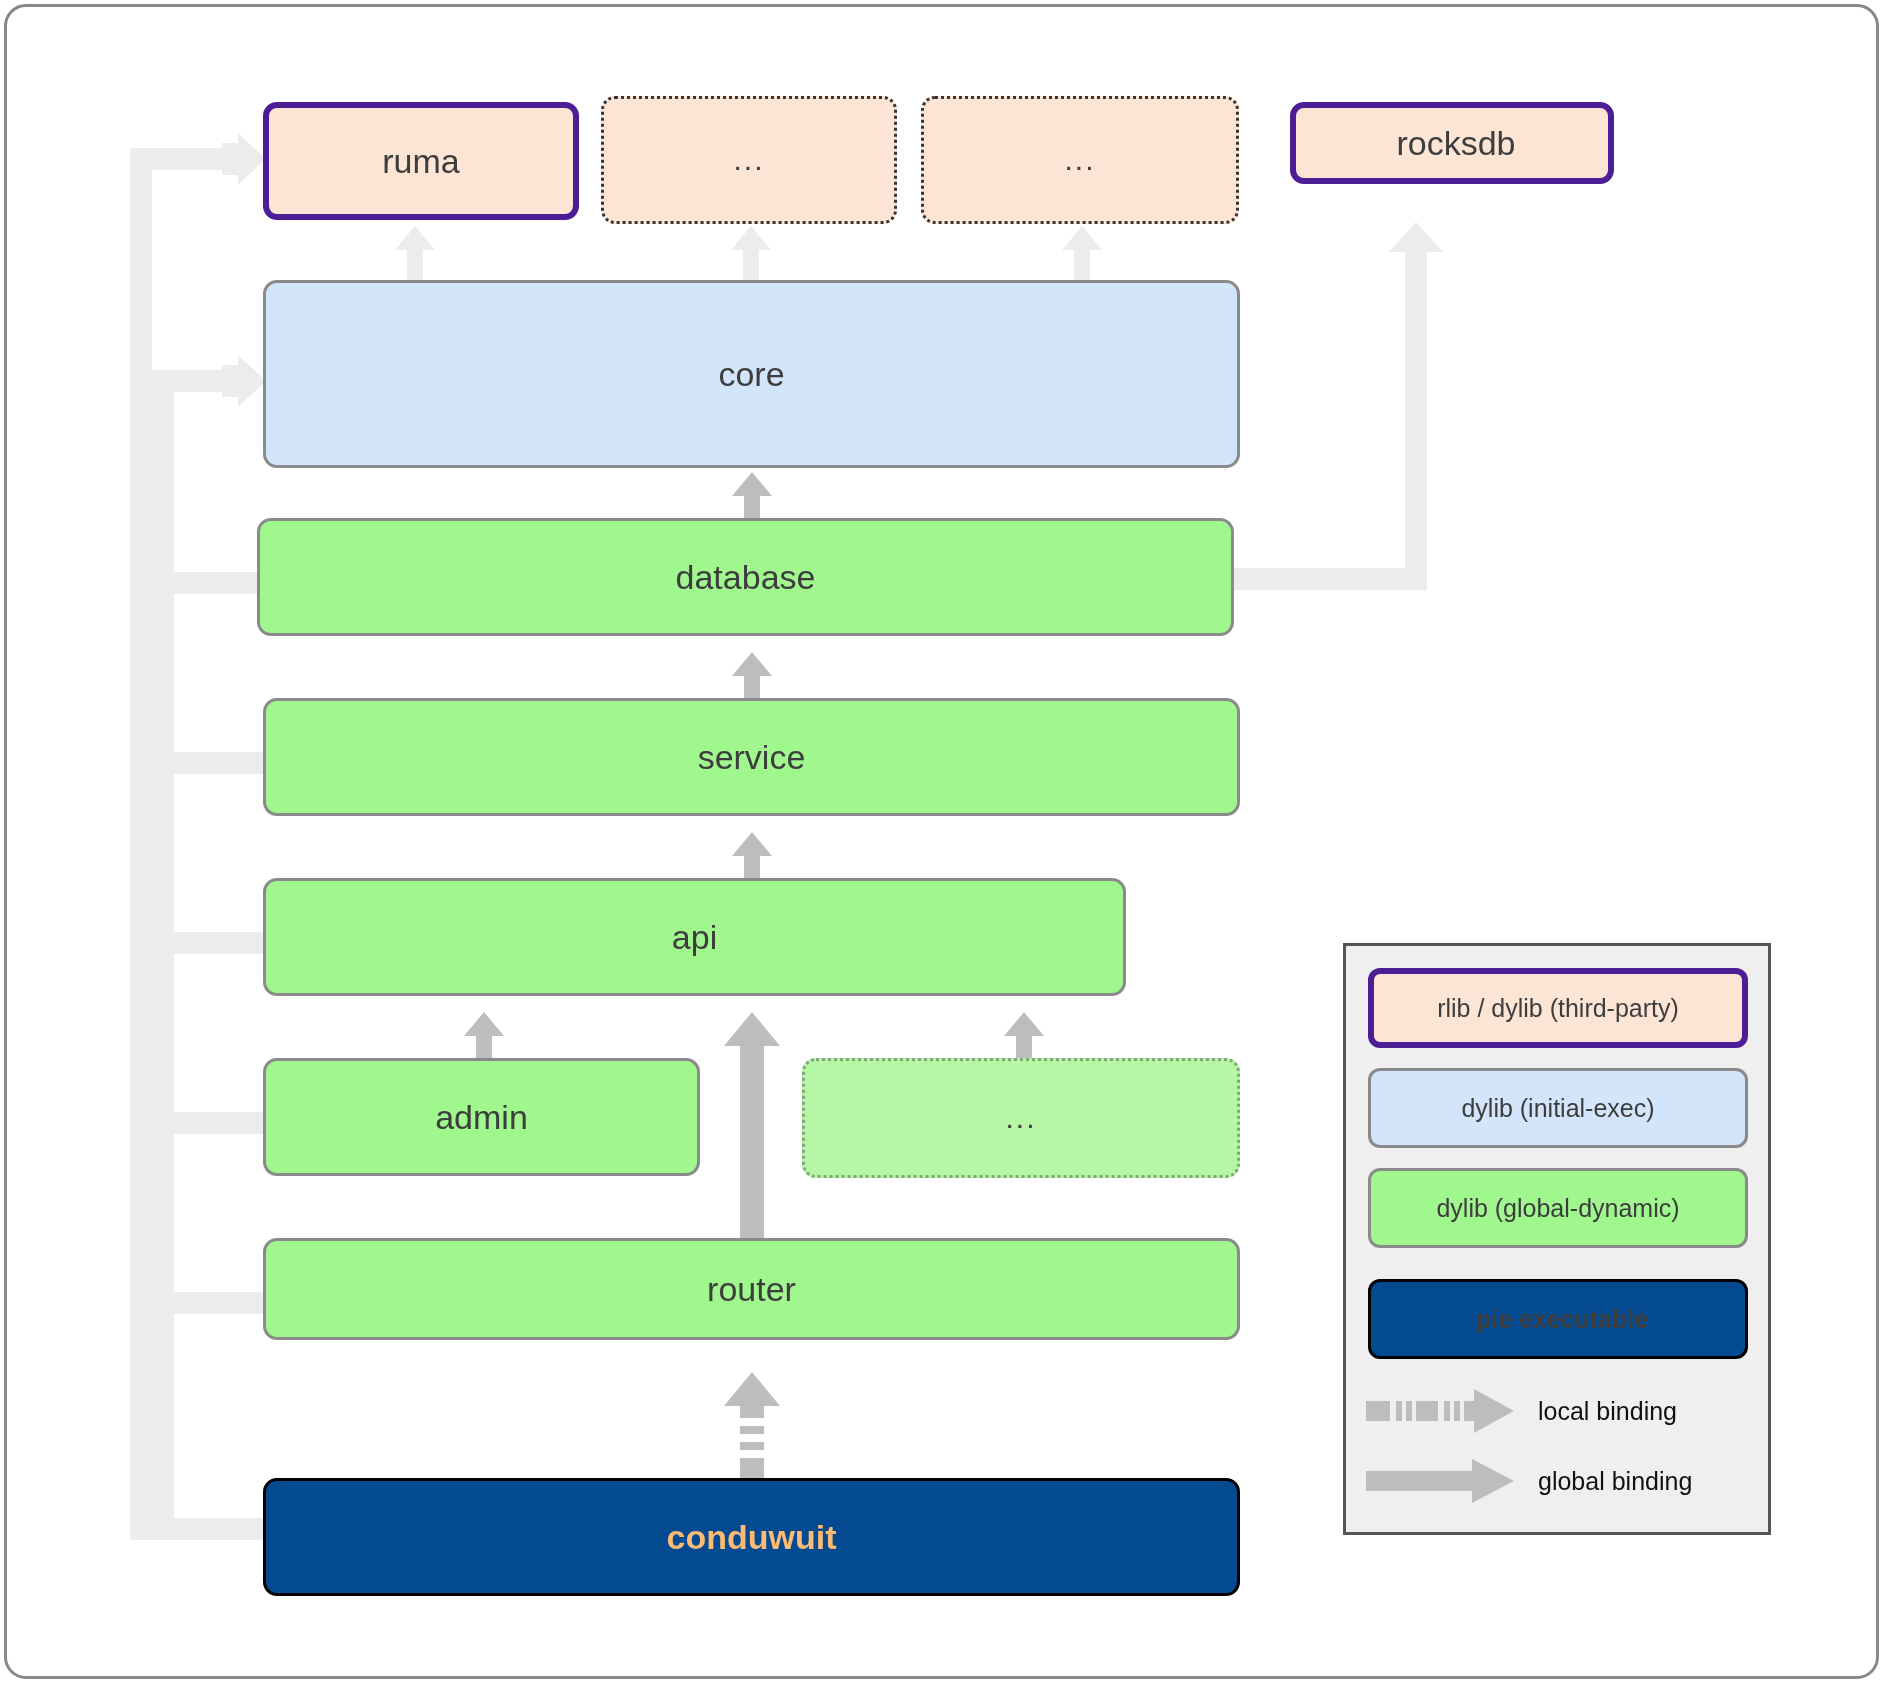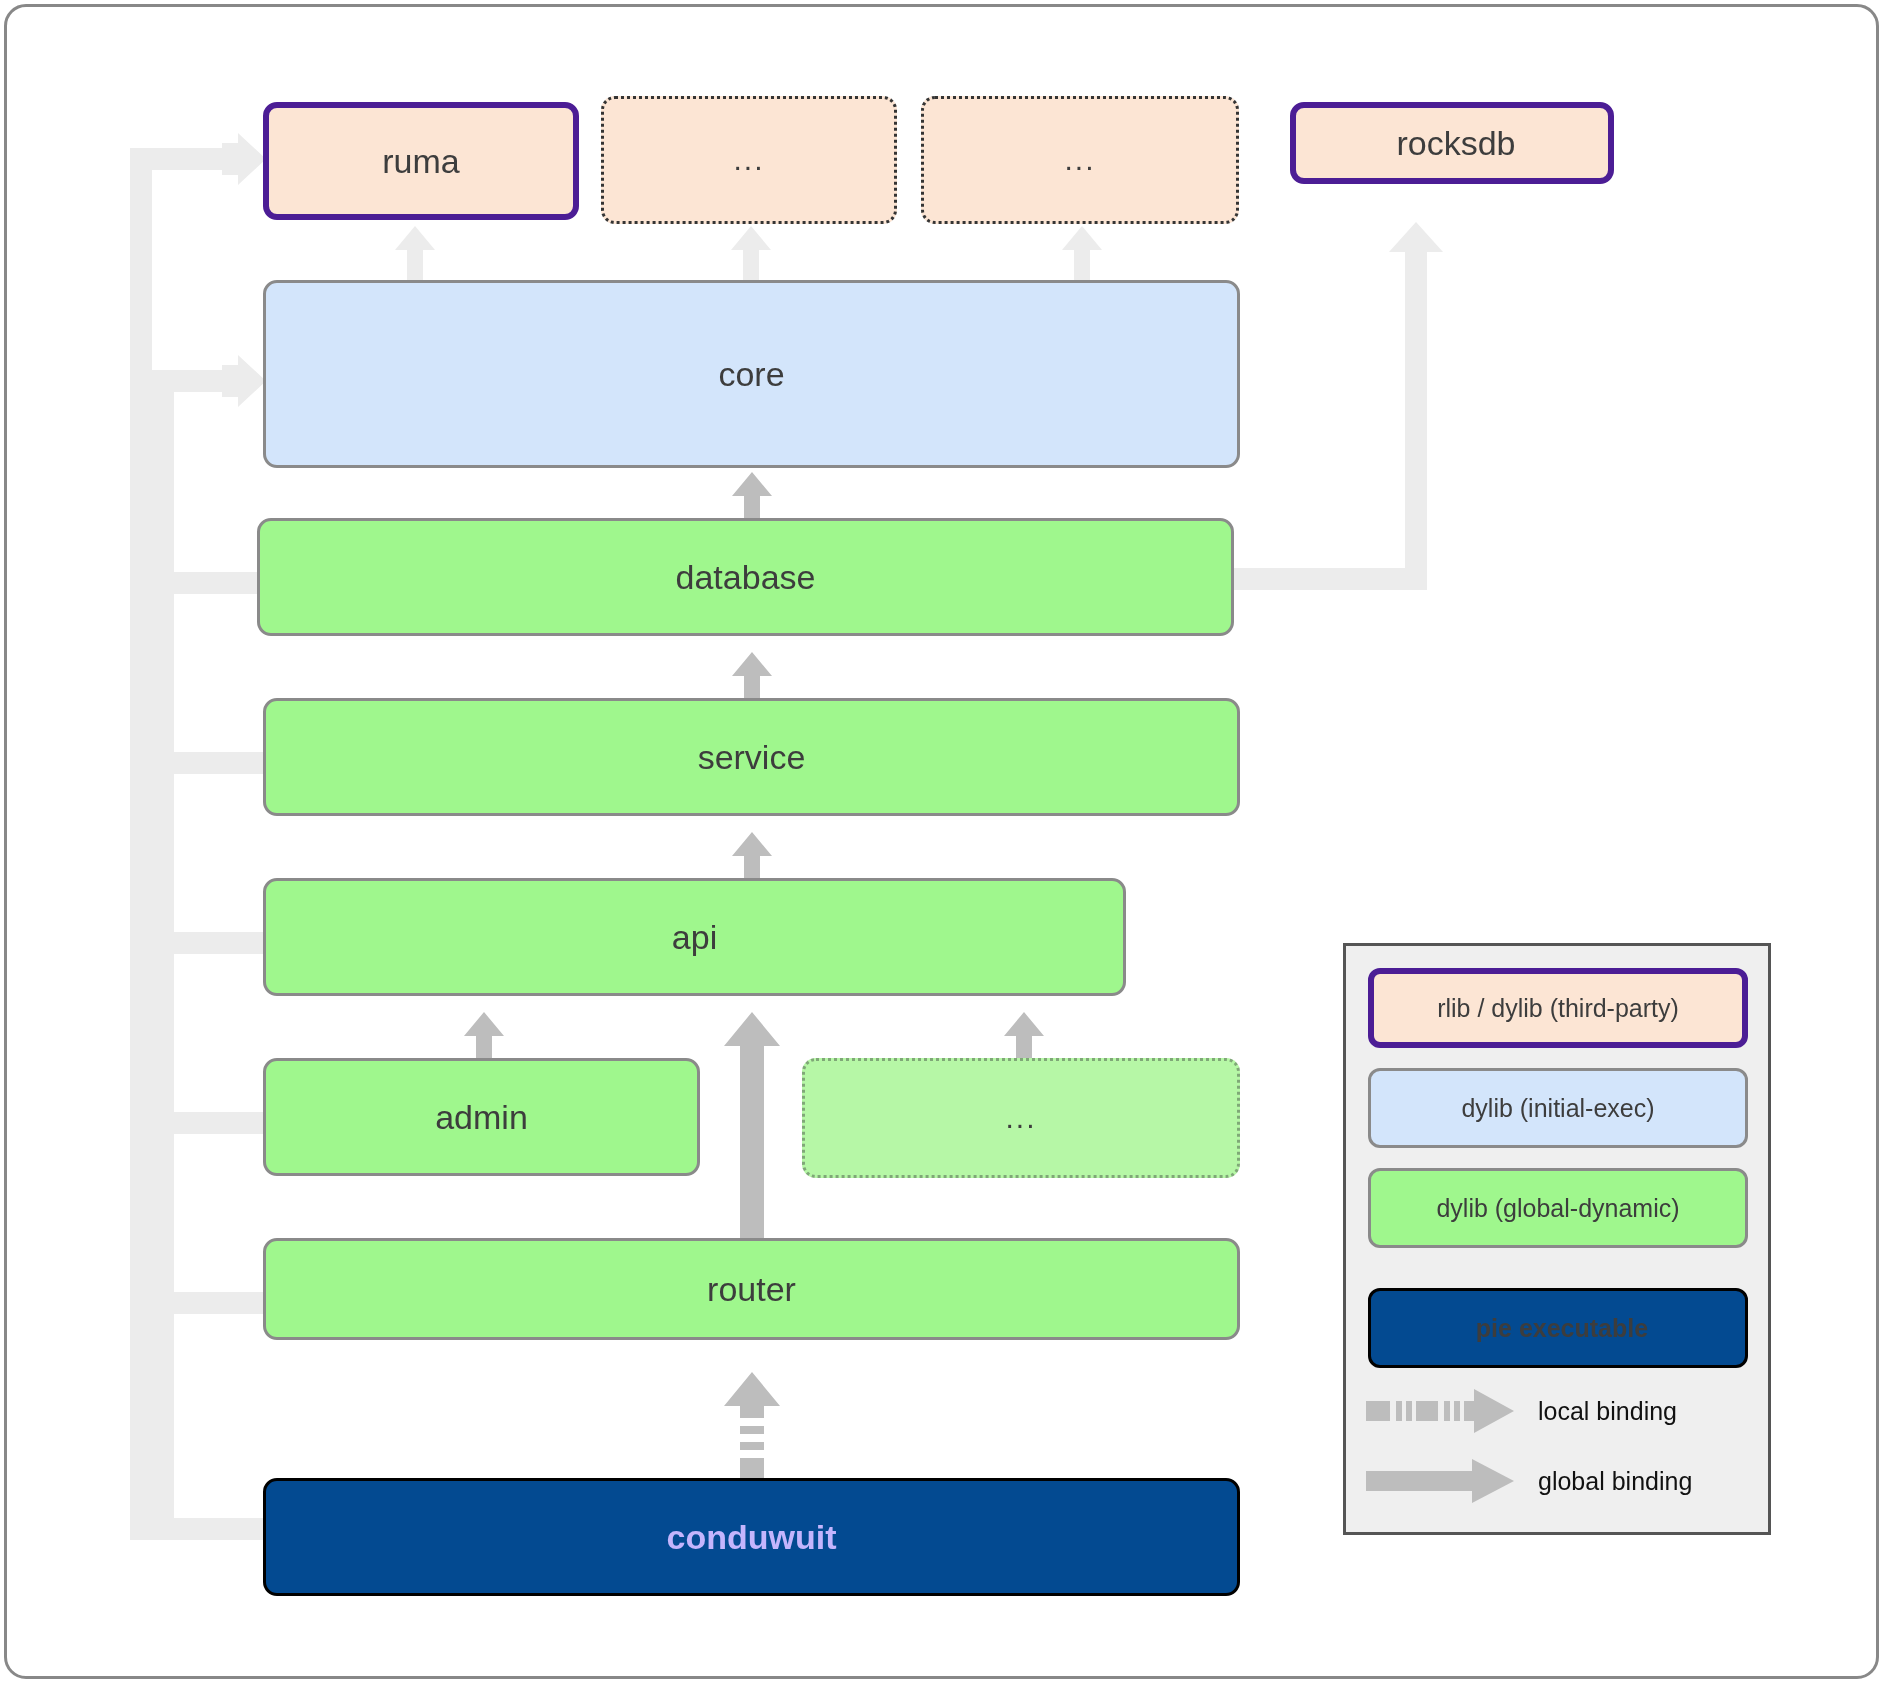--- a/index.html
+++ b/index.html
@@ -54,21 +54,21 @@
     border: 3px solid #8a8a8a;
   }
   .n-gdyn-dotted {
     background: #b6f7a6;
     border: 3px dotted #7fa877;
   }
   
   .n-pie {
     background: #034a91;
     border: 3px solid #000000;
-    color: #c4b5fd;
+    color: #fdba74;
     font-weight: bold;
   }
   .dots { letter-spacing: 2px; font-size: 30px; color: #3d3d3d; }
 
   
   .trunk {
     position: absolute;
     background: #ececec;
     z-index: 1;
   }
@@ -246,21 +246,21 @@
     </div>
 
     <div class="lg-box n-iexec" style="top:122px;">
       <span>dylib (initial-exec)</span>
     </div>
 
     <div class="lg-box n-gdyn" style="top:222px;">
       <span>dylib (global-dynamic)</span>
     </div>
 
-    <div class="lg-box n-pie" style="top:342px;padding-left:8px;">
+    <div class="lg-box n-pie" style="top:333px;padding-left:8px;">
       <span>pie executable</span>
     </div>
 
     <div class="lg-row" style="top:438px;">
       <svg width="148" height="48">
         <rect x="0" y="14" width="24" height="20" fill="#bdbdbd"></rect>
         <rect x="30" y="14" width="6" height="20" fill="#bdbdbd"></rect>
         <rect x="40" y="14" width="6" height="20" fill="#bdbdbd"></rect>
         <rect x="50" y="14" width="22" height="20" fill="#bdbdbd"></rect>
         <rect x="78" y="14" width="6" height="20" fill="#bdbdbd"></rect>

